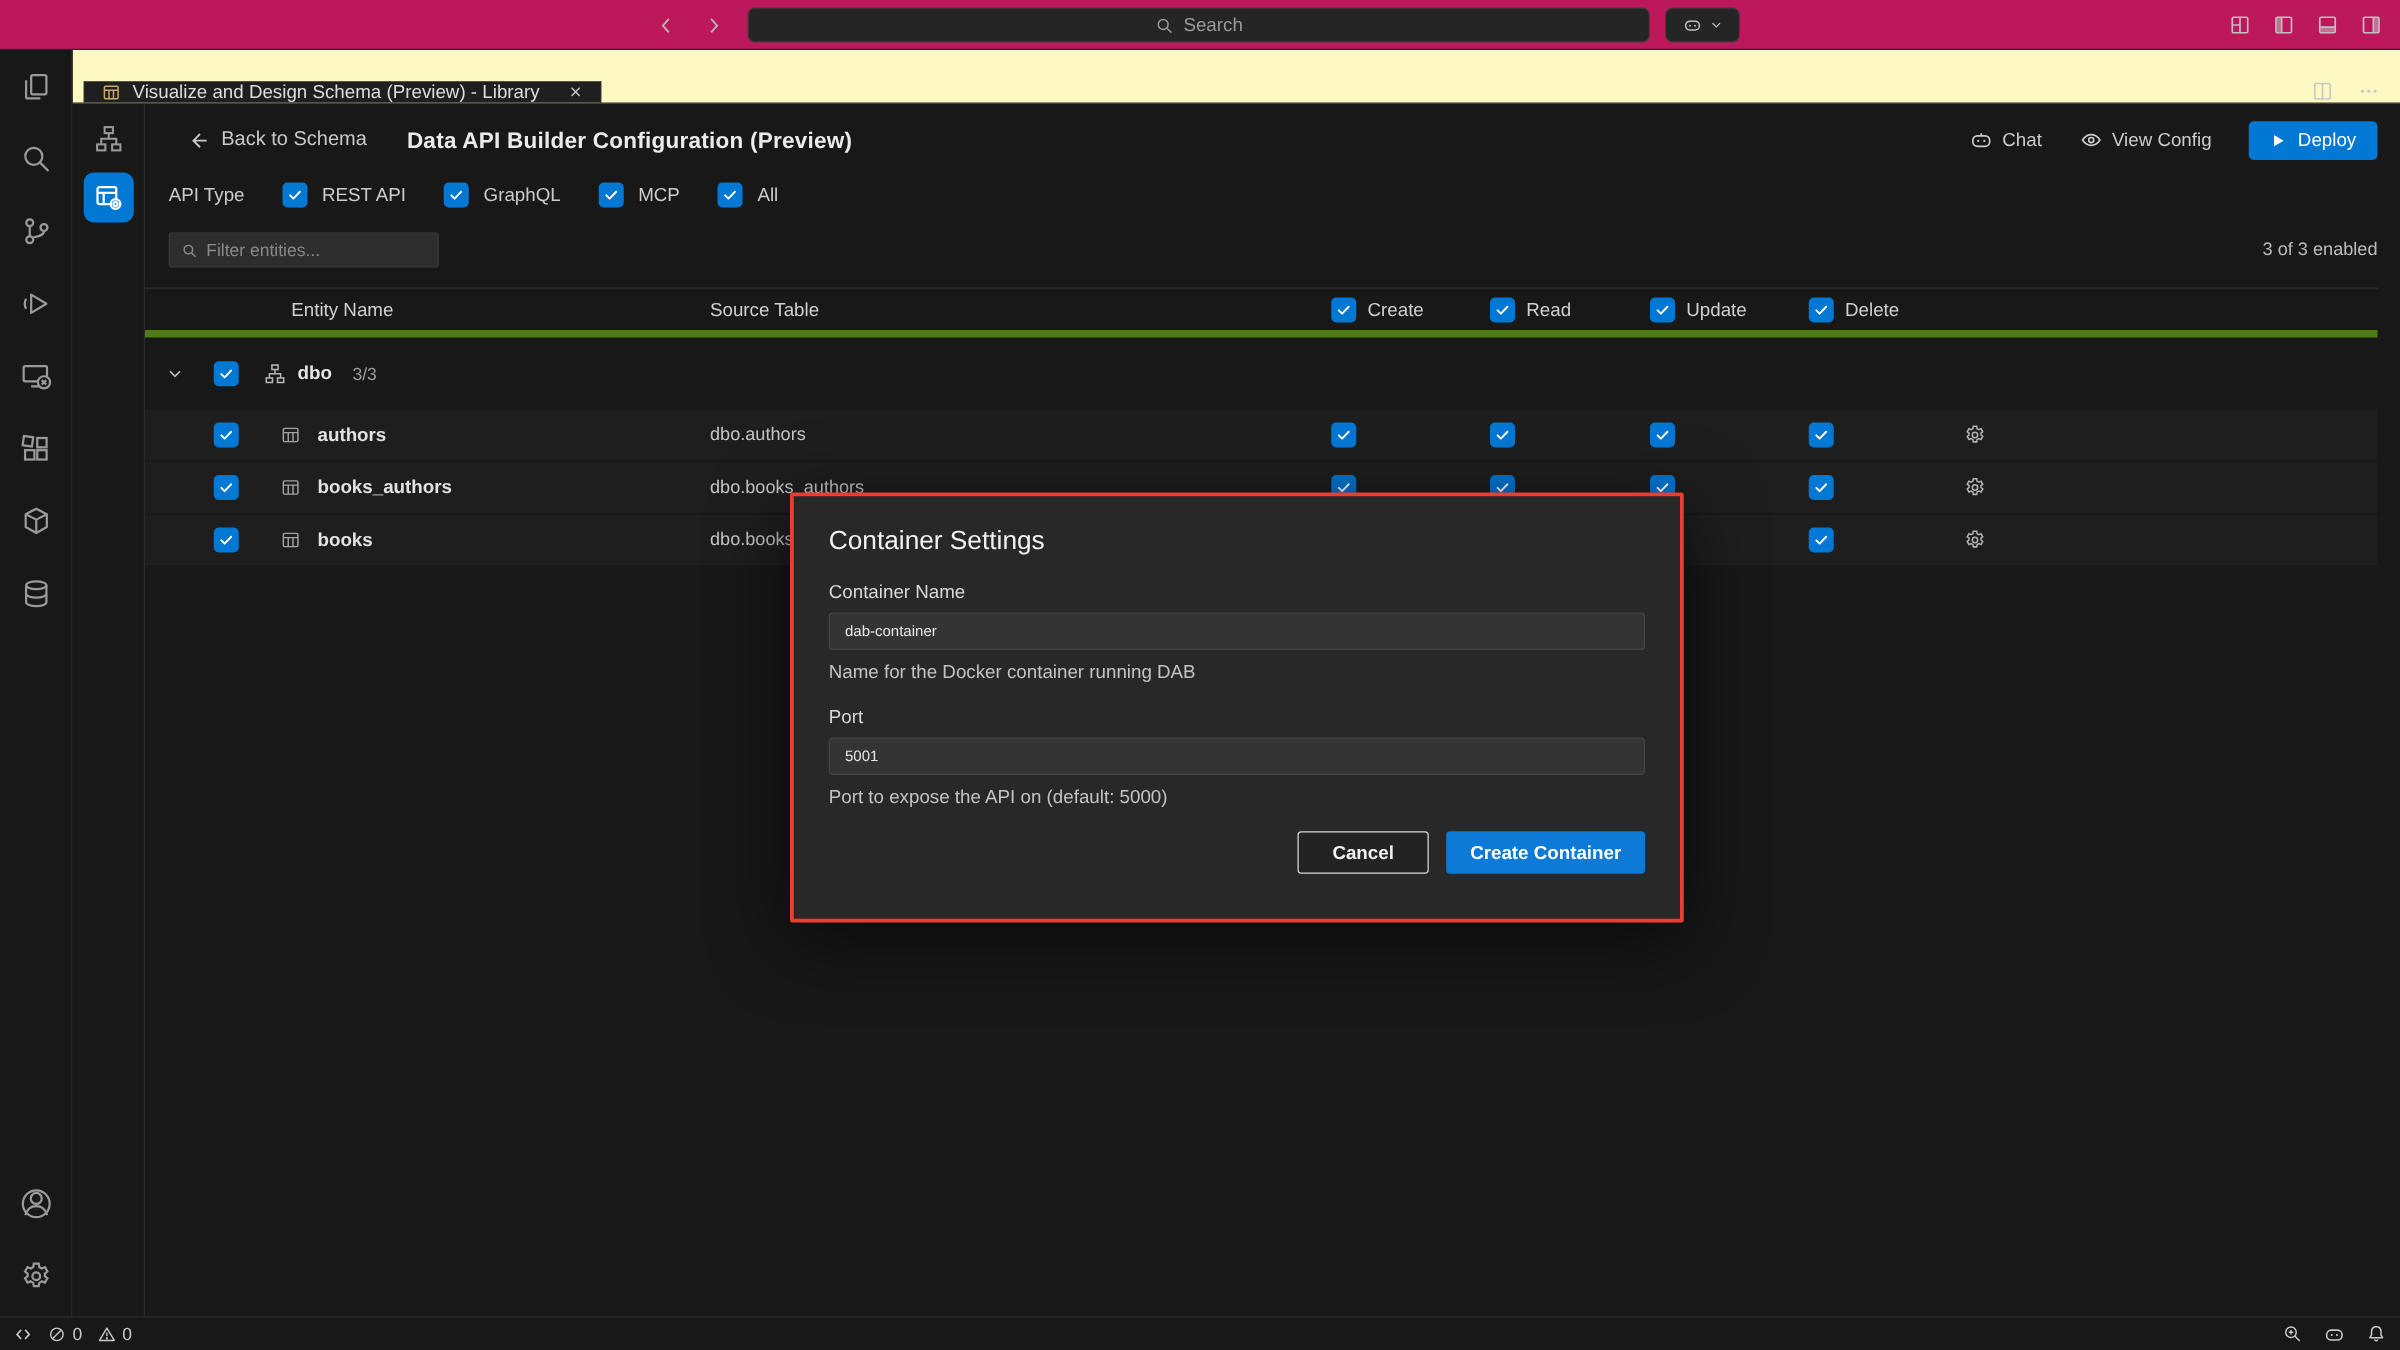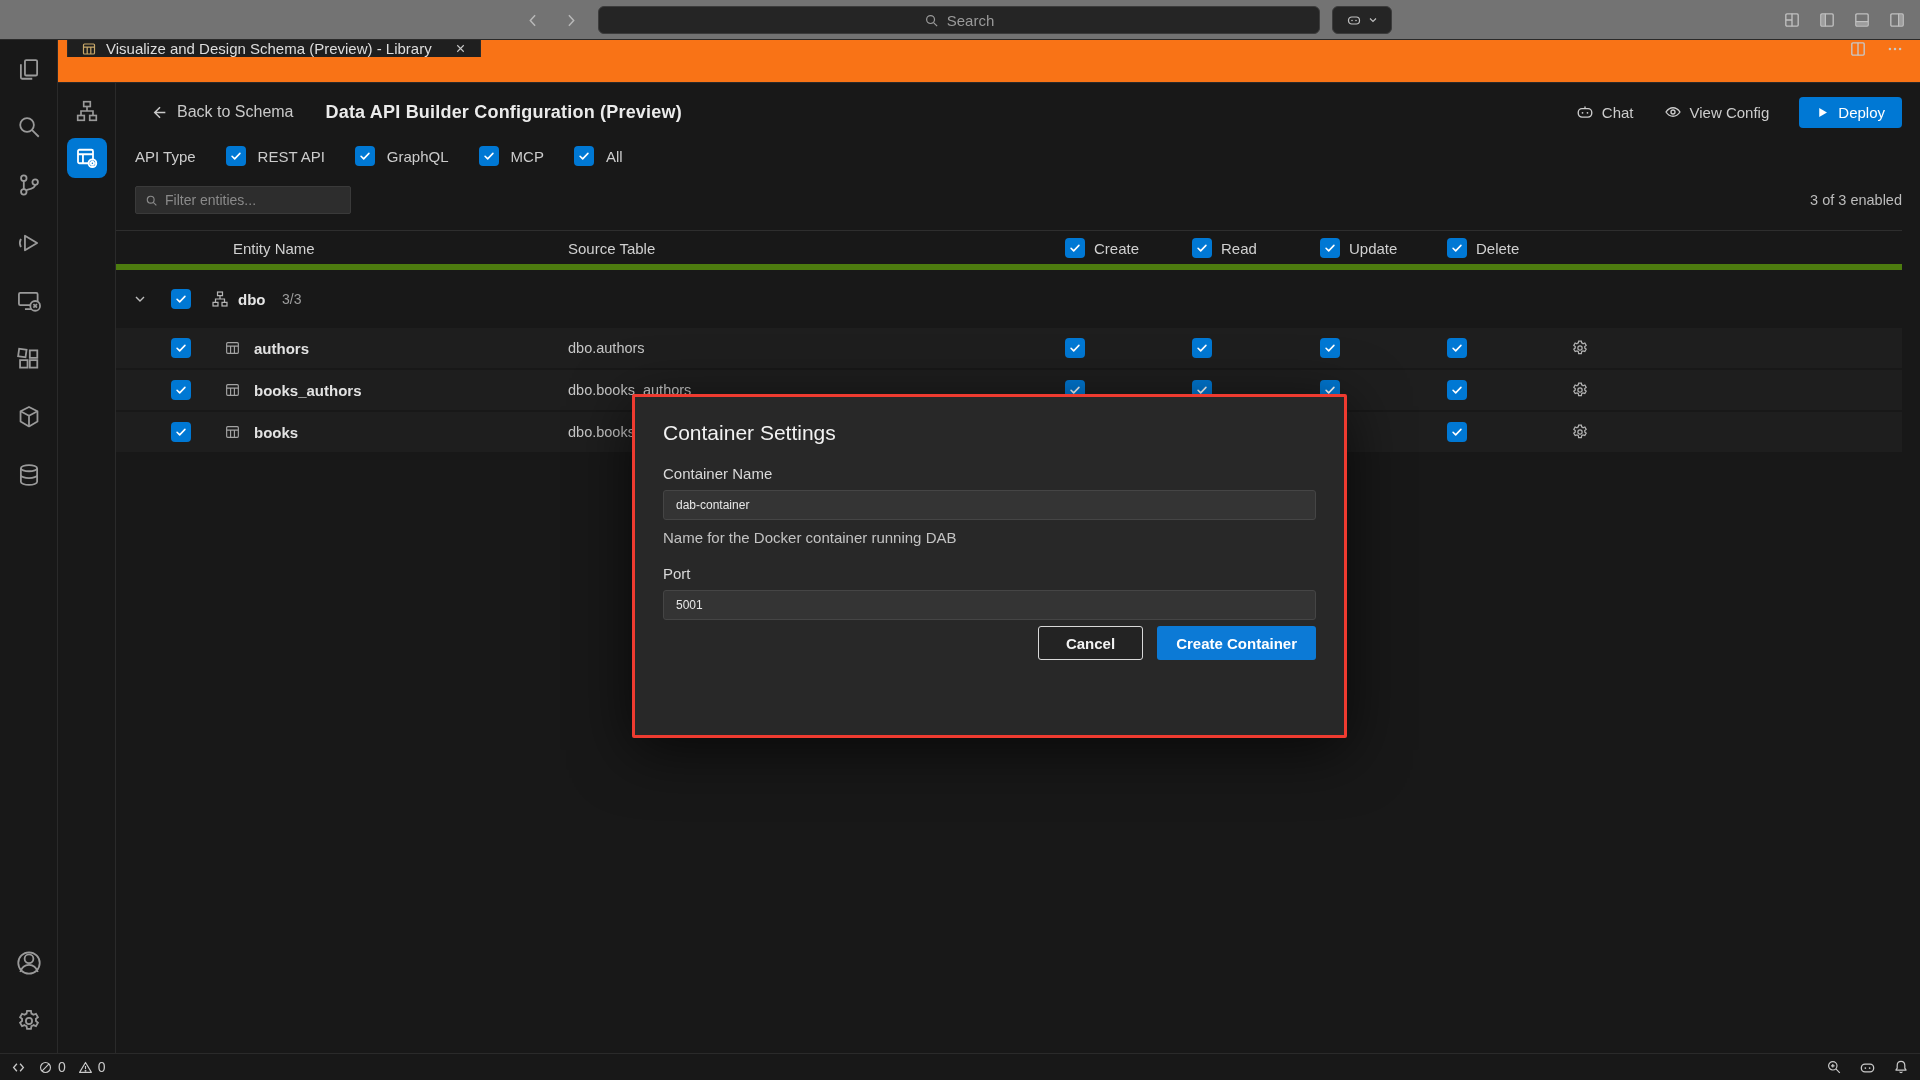--- a/index.html
+++ b/index.html
@@ -10,41 +10,41 @@
     color:#d4d4d4;
     position:relative;
     overflow:hidden;
   }
   .ico { display:inline-flex; align-items:center; justify-content:center; color:inherit; }
   .ico svg { display:block; }
 
   
   .titlebar {
     position:absolute; top:0; left:0; right:0; height:40px;
-    background:#737373; border-bottom:1px solid #2a2a2a;
+    background:#be185d; border-bottom:1px solid #2a2a2a;
   }
   .nav-arrows { position:absolute; left:525px; top:0; height:40px; display:flex; align-items:center; gap:20px; color:#b8b8b8; }
   .search-box {
     position:absolute; left:598px; top:6px; width:722px; height:28px;
     background:#252525; border:1px solid #3c3c3c; border-radius:6px;
     display:flex; align-items:center; justify-content:center; gap:8px;
     color:#9a9a9a; font-size:15px; cursor:pointer;
   }
   .cc-dropdown {
     position:absolute; left:1332px; top:6px; width:60px; height:28px;
     background:#252525; border:1px solid #3c3c3c; border-radius:6px;
     display:flex; align-items:center; justify-content:center; gap:5px; color:#c0c0c0;
   }
   .tb-icons { position:absolute; right:14px; top:0; height:40px; display:flex; align-items:center; gap:17px; color:#c0c0c0; }
 
   
   .tabbar {
     position:absolute; top:40px; left:58px; right:0; height:43px;
-    background:#f97316; border-bottom:1px solid #2a2a2a;
-    display:flex; align-items:flex-start;
+    background:#fef9c3; border-bottom:1px solid #2a2a2a;
+    display:flex; align-items:flex-end;
   }
   .tab {
     margin-left:9px; width:414px; background:#1f1f1f;
     border-left:1px solid #2a2a2a; border-right:1px solid #2a2a2a;
     display:flex; align-items:center; gap:9px; padding:0 13px;
     font-size:15px; color:#dddddd; cursor:pointer;
   }
   .tab .close { margin-left:auto; color:#c8c8c8; }
   .tabbar-right { margin-left:auto; display:flex; align-items:center; gap:19px; padding-right:16px; color:#c8c8c8; }
 
@@ -623,20 +623,21 @@
 <div class="modal">
   <div class="modal-inner">
     <div class="modal-title">Container Settings</div>
 
     <div class="field-label">Container Name</div>
     <input class="text-input" type="text" value="dab-container" style="">
     <div class="field-help">Name for the Docker container running DAB</div>
 
     <div class="field-label">Port</div>
     <input class="text-input" type="text" value="5001" style="">
+    <div class="field-help">Port to expose the API on (default: 5000)</div>
 
     <div class="modal-actions">
       <button class="btn-cancel">Cancel</button>
       <button class="btn-primary">Create Container</button>
     </div>
   </div>
 </div>
 
 <div class="statusbar">
   <div class="sb-left">

